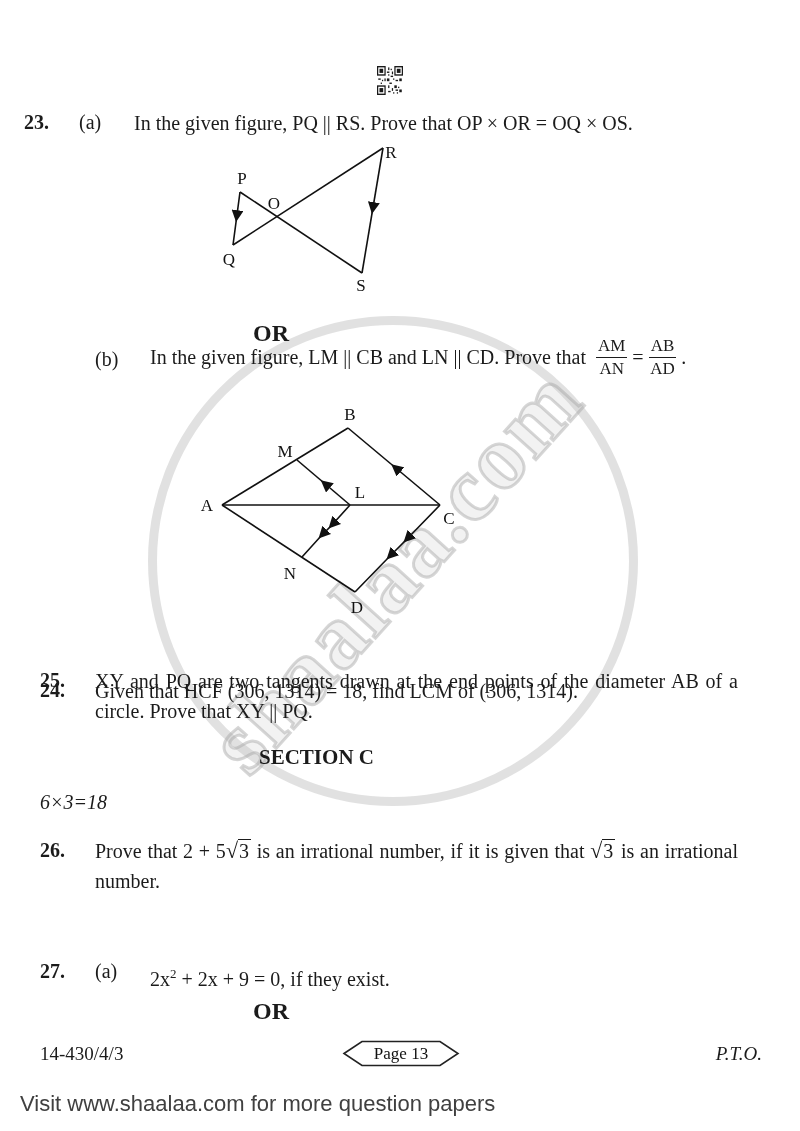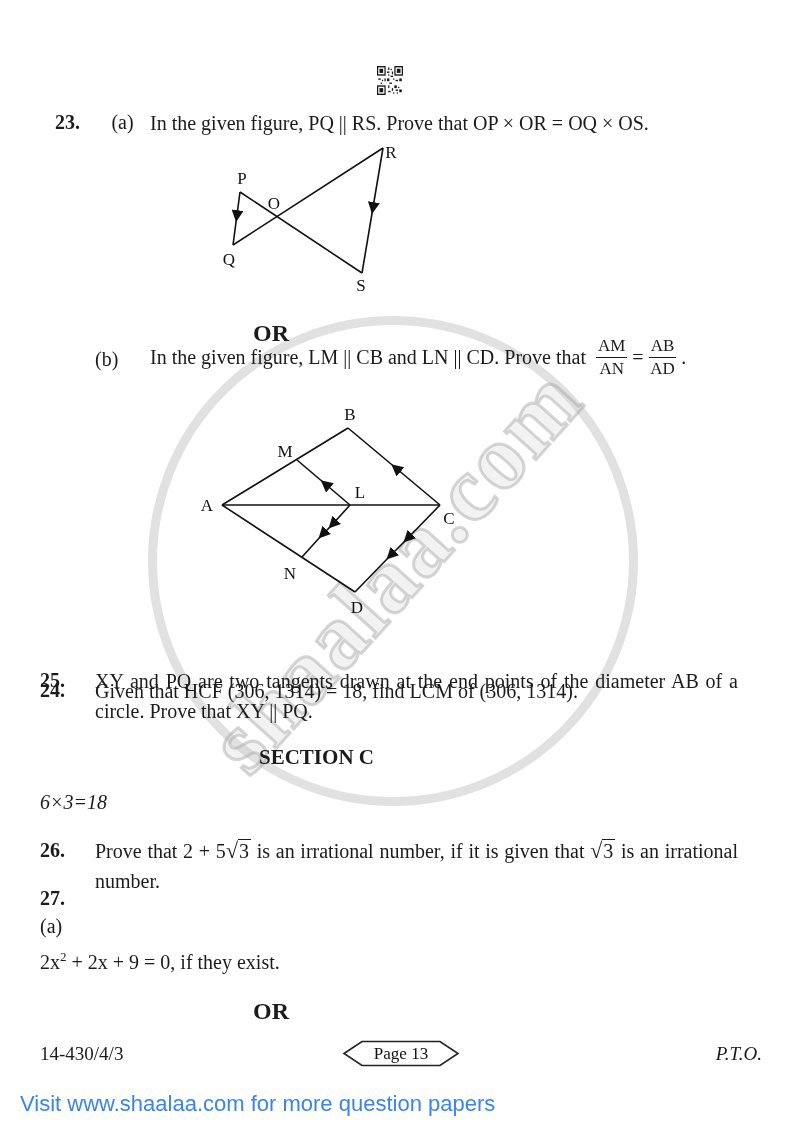--- a/index.html
+++ b/index.html
@@ -43,21 +43,21 @@
   .figsvg { position:absolute; }
   .figsvg text { font-family:"Liberation Serif", serif; font-size:17px; fill:#111; }
   .figsvg line, .figsvg polyline { stroke:#111; stroke-width:1.6; fill:none; }
   
   .section-title { position:absolute; width:633px; text-align:center; font-weight:bold; font-size:21px; }
   .note-row { position:absolute; display:flex; justify-content:space-between;
               font-style:italic; font-size:20px; }
   
   .foot-code { position:absolute; font-size:19px; }
   .foot-pto  { position:absolute; font-style:italic; font-size:19px; }
-  .visit { position:absolute; font-family:"Liberation Sans", sans-serif; font-size:22px; color:#3b82f6; }
+  .visit { position:absolute; font-family:"Liberation Sans", sans-serif; font-size:22px; color:#404040; }
   .hexsvg text { font-family:"Liberation Serif", serif; font-size:17px; fill:#111; }
 </style>
 </head>
 <body>
 
 <div class="page">
 
   <div class="wm-circle"></div>
   <div class="wm-text">shaalaa.com</div>
 
@@ -94,21 +94,21 @@
           <rect x="17" y="15" width="1" height="1"></rect>
         <rect x="12" y="16" width="1" height="2"></rect>
           <rect x="15" y="17" width="2" height="1"></rect>
           <rect x="18" y="17" width="2" height="2"></rect>
         <rect x="9" y="18" width="2" height="1"></rect>
           <rect x="13" y="19" width="1" height="1"></rect>
           <rect x="16" y="19" width="1" height="1"></rect>
       </g>
     </svg>
 
-    <div class="row" style="top:108px; left:40px; width:712px;text-align:center;">
+    <div class="row" style="top:108px; left:24px; width:712px;">
       <div class="qnum">23.</div>
       <div class="qmark">(a)</div>
       <div class="qtext">In the given figure, PQ || RS. Prove that OP × OR = OQ × OS.</div>
     </div>
 
     <svg class="figsvg" style="left:205px; top:133px;" width="225" height="172" viewBox="0 0 225 172">
       <defs>
         <marker id="arr1" viewBox="0 0 10 10" refX="7" refY="5" markerWidth="7.5" markerHeight="7.5" orient="auto">
           <path d="M0,0 L10,5 L0,10 z" fill="#111"></path>
         </marker>
@@ -179,21 +179,21 @@
       <span>6×3=18</span>
     </div>
 
     <div class="row" style="top:836px; left:40px; width:712px;">
       <div class="qnum">26.</div>
       <div class="qtext justify" style="width:643px;">
         <span>Prove that 2 + 5</span><span class="rad">√</span><span class="vinc">3</span><span> is an irrational number, if it is given that </span><span class="rad">√</span><span class="vinc">3</span><span> is an irrational number.</span>
       </div>
     </div>
 
-    <div class="row" style="top:884px; left:40px; width:712px;flex-direction:column;">
+    <div class="row" style="top:957px; left:40px; width:712px;">
       <div class="qnum">27.</div>
       <div class="qmark">(a)</div>
       <div style="width:588px;">
         <div class="qtext" style="margin-top:2px;">
           <span>2x</span><sup class="s2">2</sup><span> + 2x + 9 = 0, if they exist.</span>
         </div>
       </div>
     </div>
 
     <div class="orlabel" style="top:998px; left:253px;">OR</div>

